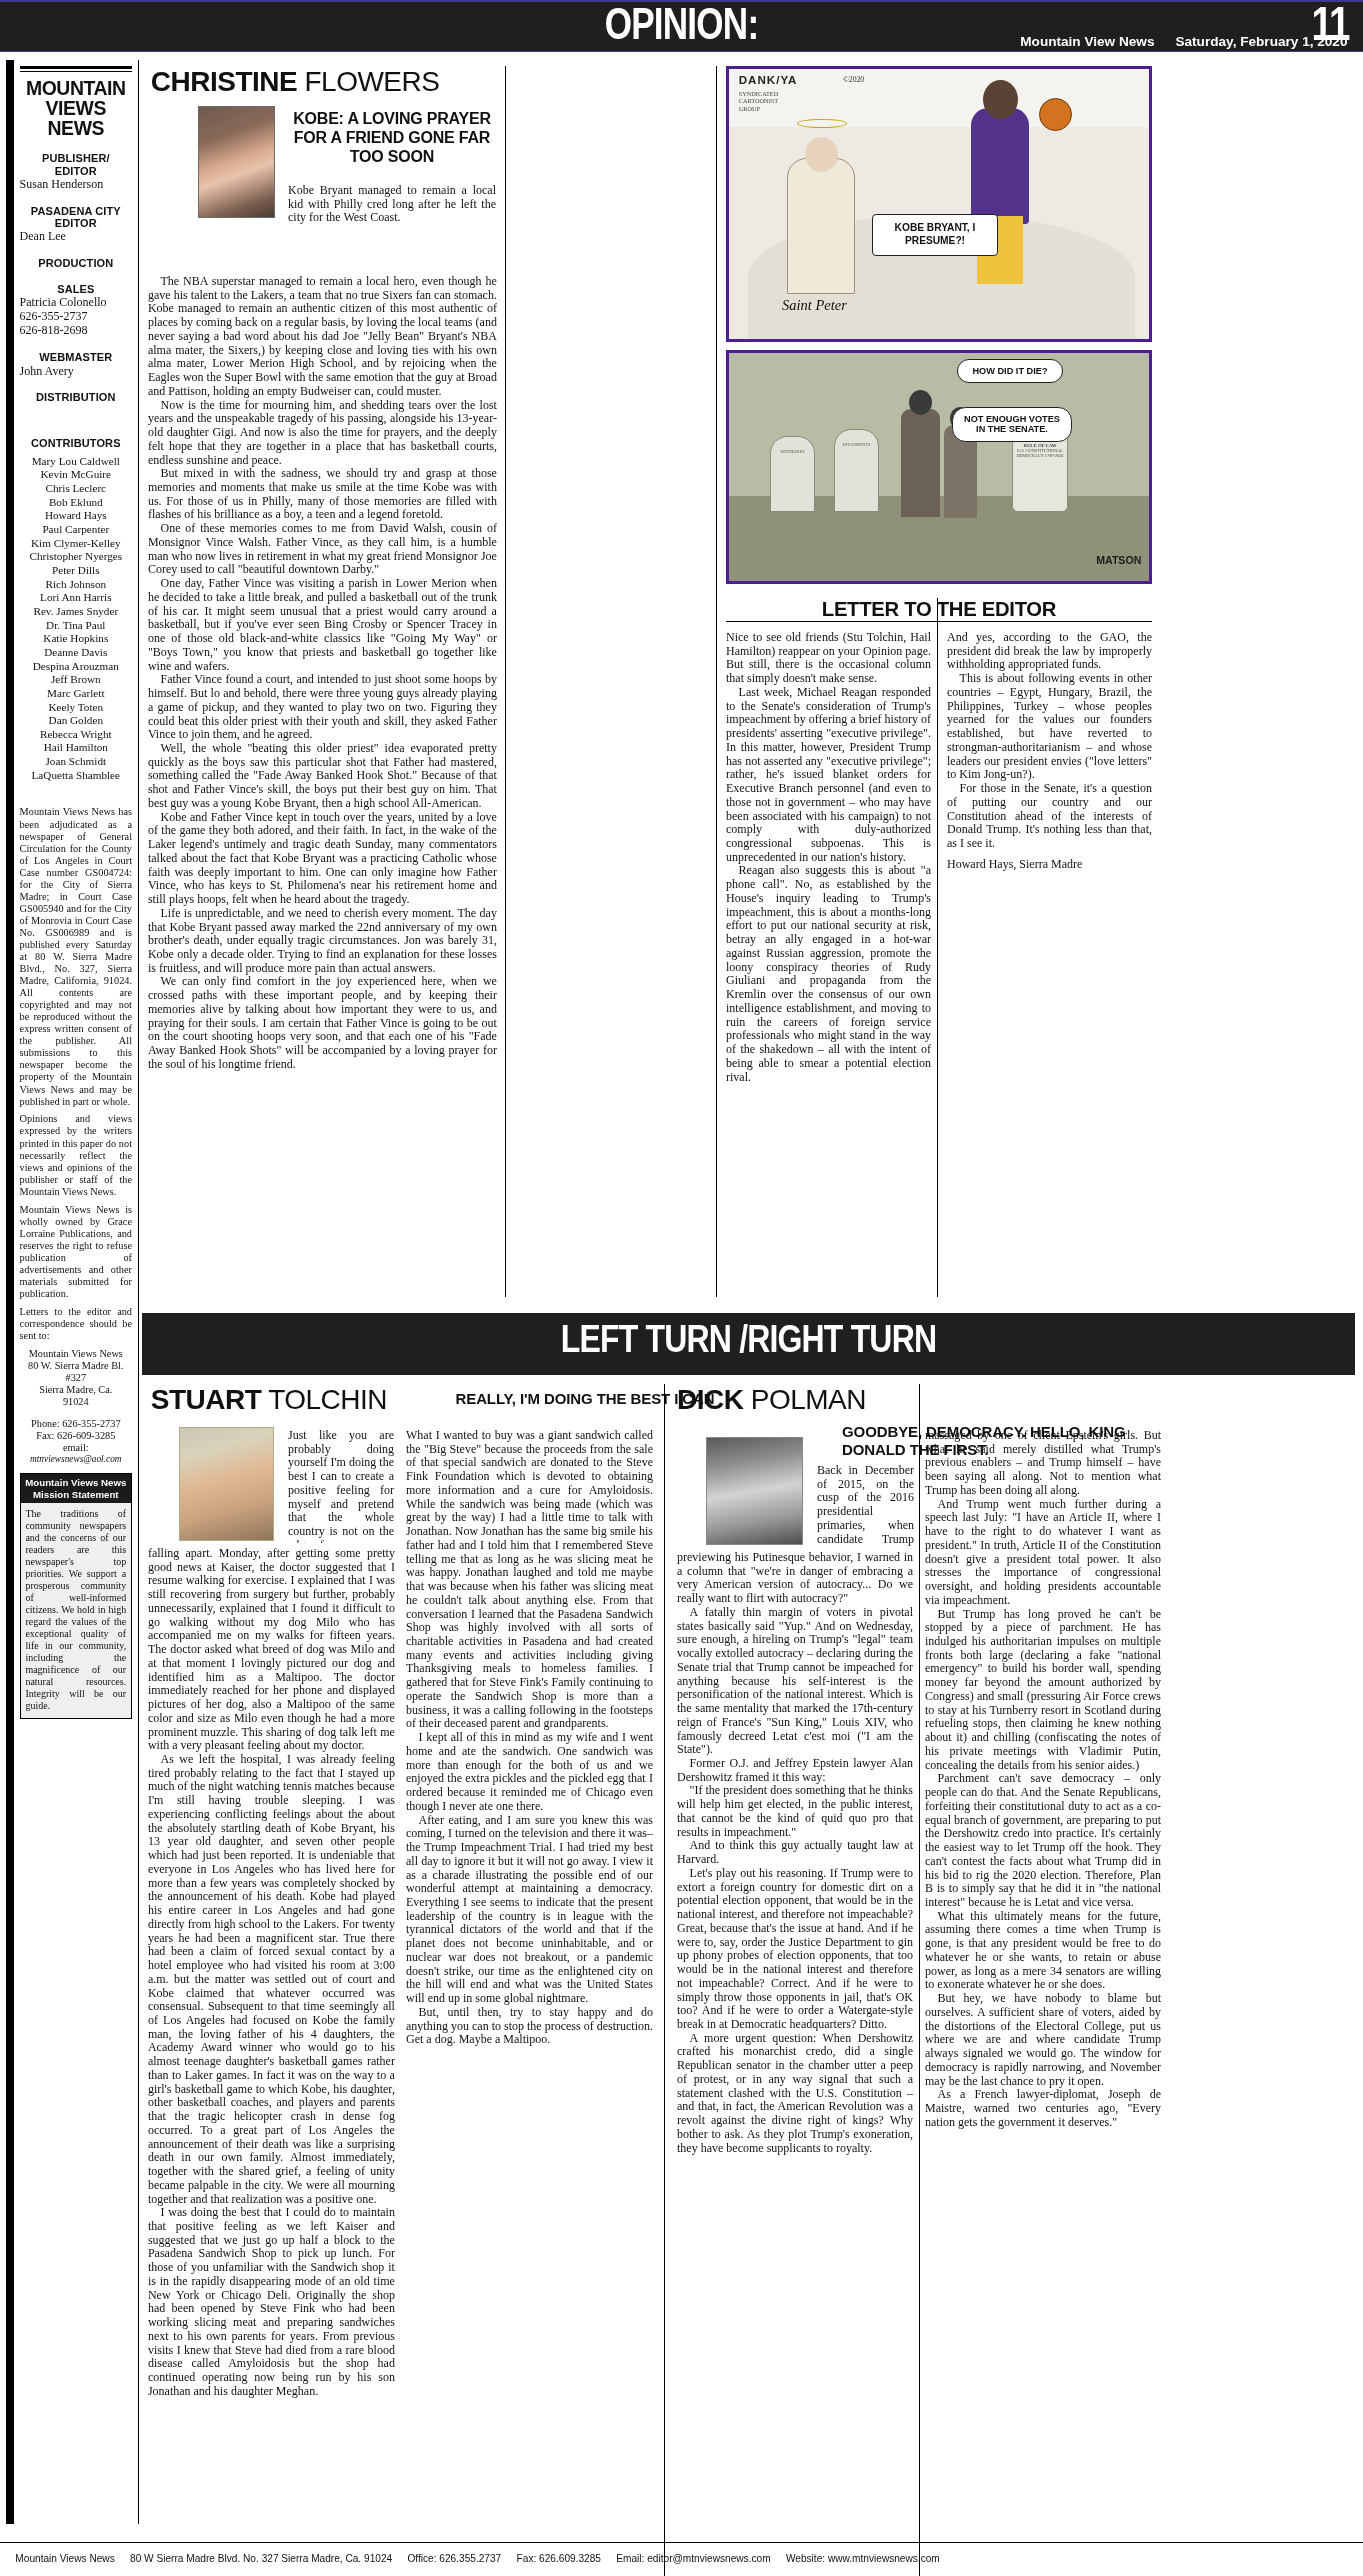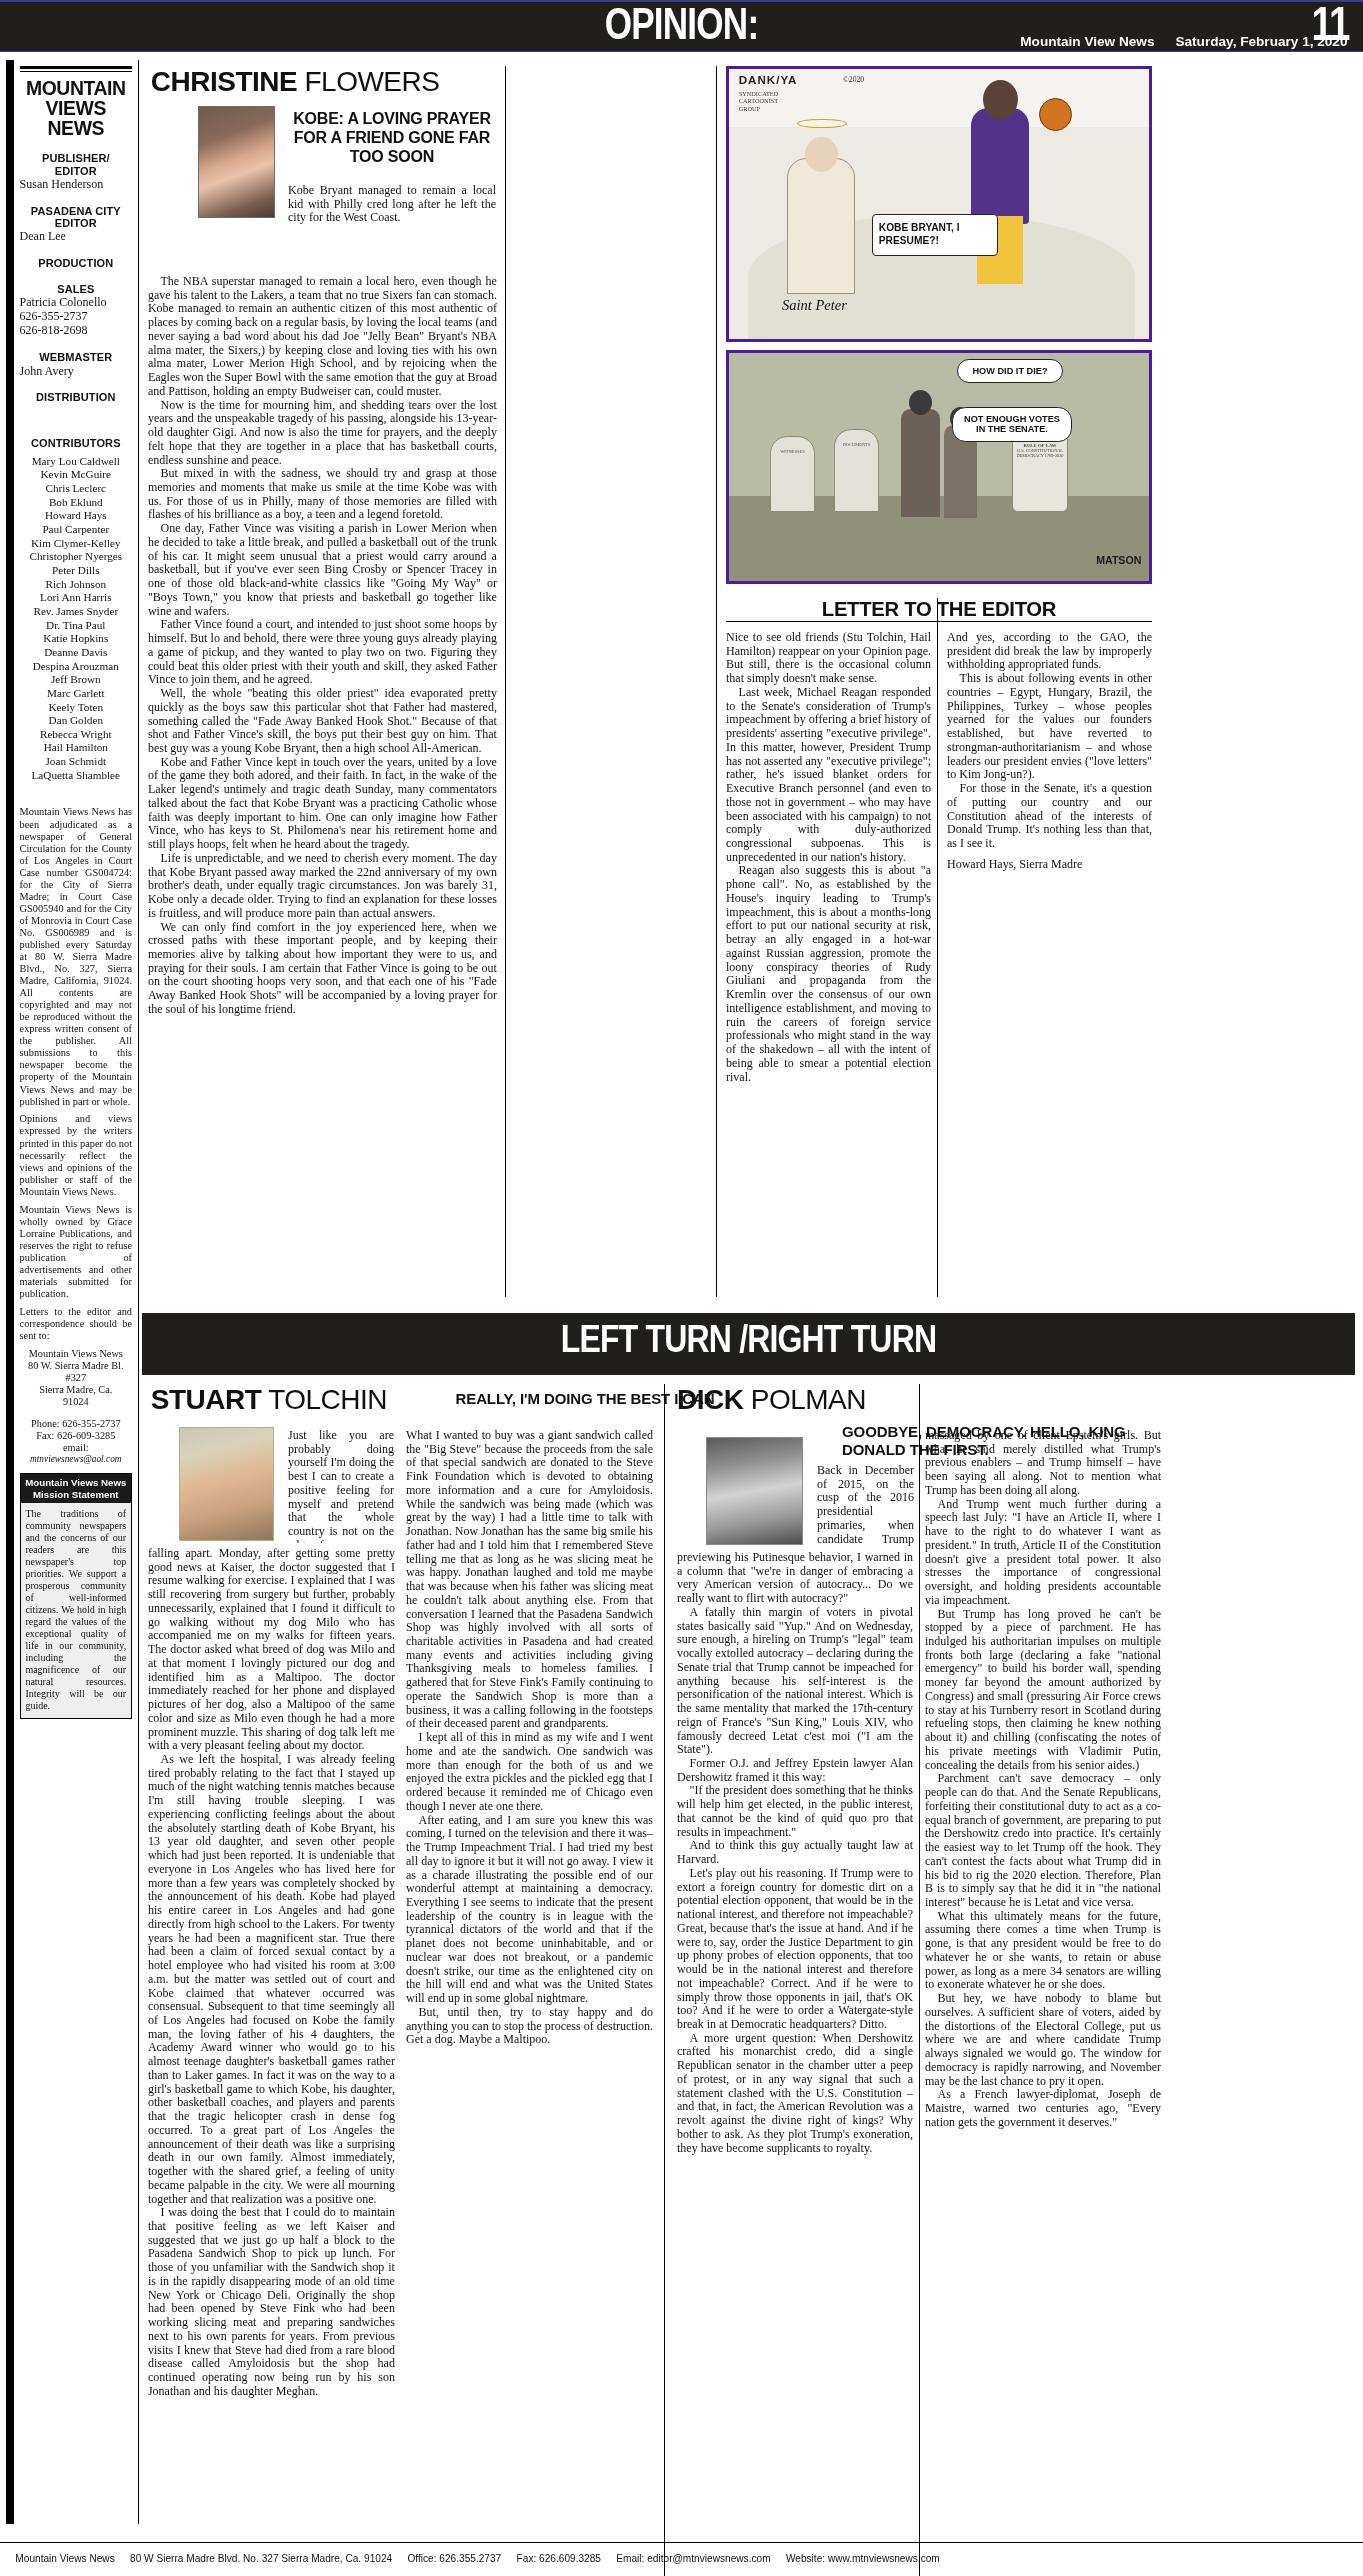--- a/index.html
+++ b/index.html
@@ -247,20 +247,21 @@
 
   <div class="arthead" style="position:absolute; left:143px; top:50px; width:208px;">KOBE: A LOVING PRAYER FOR A FRIEND GONE FAR TOO SOON</div>
 
   <div class="body" style="position:absolute; left:143px; top:124px; width:208px;">
     <p class="noind">Kobe Bryant managed to remain a local kid with Philly cred long after he left the city for the West Coast.</p>
   </div>
   <div class="body" style="position:absolute; left:2.9px; top:167px; width:349px; height:1123px; overflow:hidden;margin-top:48px;">
     <p>The NBA superstar managed to remain a local hero, even though he gave his talent to the Lakers, a team that no true Sixers fan can stomach. Kobe managed to remain an authentic citizen of this most authentic of places by coming back on a regular basis, by loving the local teams (and never saying a bad word about his dad Joe "Jelly Bean" Bryant's NBA alma mater, the Sixers,) by keeping close and loving ties with his own alma mater, Lower Merion High School, and by rejoicing when the Eagles won the Super Bowl with the same emotion that the guy at Broad and Pattison, holding an empty Budweiser can, could muster.</p>
     <p>Now is the time for mourning him, and shedding tears over the lost years and the unspeakable tragedy of his passing, alongside his 13-year-old daughter Gigi. And now is also the time for prayers, and the deeply felt hope that they are together in a place that has basketball courts, endless sunshine and peace.</p>
     <p>But mixed in with the sadness, we should try and grasp at those memories and moments that make us smile at the time Kobe was with us. For those of us in Philly, many of those memories are filled with flashes of his brilliance as a boy, a teen and a legend foretold.</p>
+    <p>One of these memories comes to me from David Walsh, cousin of Monsignor Vince Walsh. Father Vince, as they call him, is a humble man who now lives in retirement in what my great friend Monsignor Joe Corey used to call "beautiful downtown Darby."</p>
     <p>One day, Father Vince was visiting a parish in Lower Merion when he decided to take a little break, and pulled a basketball out of the trunk of his car. It might seem unusual that a priest would carry around a basketball, but if you've ever seen Bing Crosby or Spencer Tracey in one of those old black-and-white classics like "Going My Way" or "Boys Town," you know that priests and basketball go together like wine and wafers.</p>
     <p>Father Vince found a court, and intended to just shoot some hoops by himself. But lo and behold, there were three young guys already playing a game of pickup, and they wanted to play two on two. Figuring they could beat this older priest with their youth and skill, they asked Father Vince to join them, and he agreed.</p>
     <p>Well, the whole "beating this older priest" idea evaporated pretty quickly as the boys saw this particular shot that Father had mastered, something called the "Fade Away Banked Hook Shot." Because of that shot and Father Vince's skill, the boys put their best guy on him. That best guy was a young Kobe Bryant, then a high school All-American.</p>
     <p>Kobe and Father Vince kept in touch over the years, united by a love of the game they both adored, and their faith. In fact, in the wake of the Laker legend's untimely and tragic death Sunday, many commentators talked about the fact that Kobe Bryant was a practicing Catholic whose faith was deeply important to him. One can only imagine how Father Vince, who has keys to St. Philomena's near his retirement home and still plays hoops, felt when he heard about the tragedy.</p>
     <p>Life is unpredictable, and we need to cherish every moment. The day that Kobe Bryant passed away marked the 22nd anniversary of my own brother's death, under equally tragic circumstances. Jon was barely 31, Kobe only a decade older. Trying to find an explanation for these losses is fruitless, and will produce more pain than actual answers.</p>
     <p>We can only find comfort in the joy experienced here, when we crossed paths with these important people, and by keeping their memories alive by talking about how important they were to us, and praying for their souls. I am certain that Father Vince is going to be out on the court shooting hoops very soon, and that each one of his "Fade Away Banked Hook Shots" will be accompanied by a loving prayer for the soul of his longtime friend.</p>
   </div>
 
   <div class="vrule" style="left:360px; top:5.8px; height:1231px;"></div>
 
@@ -276,21 +277,21 @@
     <div style="position:absolute; left:254px; top:11.6px; width:35px; height:39px; background:#5a4336; border-radius:50%;"></div>
     <div style="position:absolute; left:248px; top:147px; width:46px; height:68px; background:#f0c33c;"></div>
     <div style="position:absolute; left:310px; top:29px; width:33px; height:33px; background:#d2741f; border-radius:50%; border:1.9px solid #6a3a10;"></div>
 
     <div style="position:absolute; left:58px; top:89px; width:68px; height:136px; background:#efe9da; border:1px solid #9a927f; border-radius:19.4px 19.4px 0 0;"></div>
     <div style="position:absolute; left:76px; top:68px; width:33px; height:35px; background:#e7d2bb; border-radius:50%;"></div>
     <div style="position:absolute; left:68px; top:50px; width:50px; height:9.7px; border:1.9px solid #c8a317; border-radius:50%;"></div>
     <div style="position:absolute; left:53px; top:228px; font-family:'Liberation Serif',serif; font-size:14.5px; font-style:italic; color:#111;">Saint Peter</div>
 
     <div style="position:absolute; left:143px; top:145px; width:126px; padding:7.7px 5.8px; background:#fff; border:1.9px solid #222; border-radius:4px;
-                font-family:'Liberation Sans',sans-serif; font-size:10.2px; font-weight:bold; line-height:1.2;">KOBE BRYANT, I PRESUME?!</div>
+                font-family:'Liberation Sans',sans-serif; font-size:10.2px; font-weight:bold; text-align:center; line-height:1.2;">KOBE BRYANT, I PRESUME?!</div>
   </div>
 
   <div class="cartoon" style="left:581px; top:290px; width:426px; height:234px; background:#cfd0bb;">
     <div style="position:absolute; left:0; top:0; width:426px; height:145px; background:#b9bca4;"></div>
     <div style="position:absolute; left:0; top:143px; width:426px; height:91px; background:#8f9178;"></div>
 
     <div style="position:absolute; left:41px; top:83px; width:45px; height:76px; background:#e2e2d8; border:1px solid #8a8a7c; border-radius:17.4px 17.4px 0 0;">
       <div style="font-size:4.5px; text-align:center; margin-top:11.6px; color:#555;">WITNESSES</div>
     </div>
     <div style="position:absolute; left:105px; top:76px; width:45px; height:83px; background:#e2e2d8; border:1px solid #8a8a7c; border-radius:17.4px 17.4px 0 0;">

